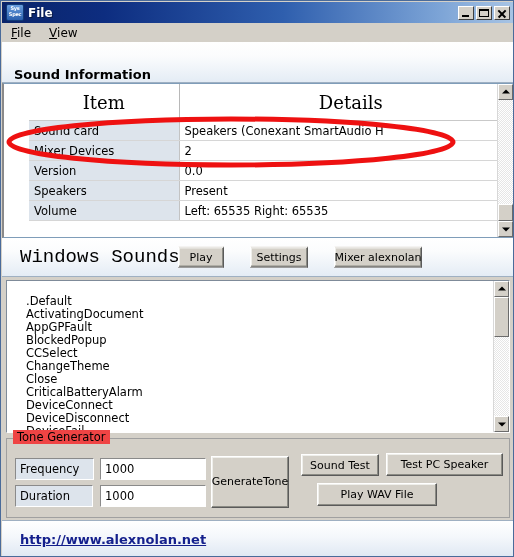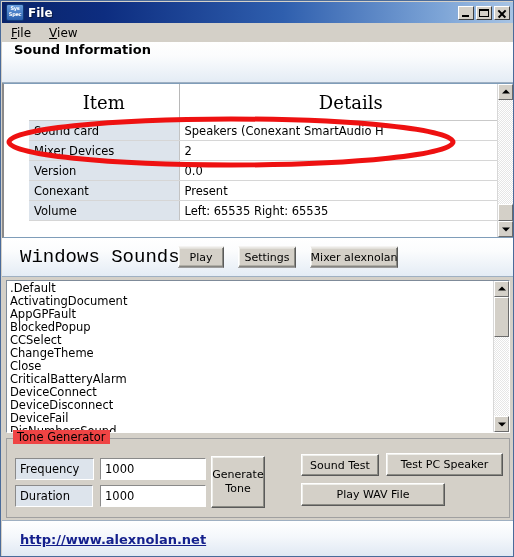--- a/index.html
+++ b/index.html
@@ -84,21 +84,21 @@
 
   
   .hdrstrip {
     background: linear-gradient(to bottom, #ffffff 0%, #fbfcfd 35%, #e4ecf5 100%);
     box-sizing: border-box;
   }
 
   #infoHeader {
     position: absolute; left: 1px; top: 41px;
     width: 512px; height: 41px;
-    display: flex; align-items: flex-start;
+    display: flex; align-items: flex-end;
     border-bottom: 1px solid #9fb0c2;
   }
   #infoHeader .t {
     margin-left: 12px;
     font-size: 13px; font-weight: bold; color: #000;
     font-family: "DejaVu Sans", sans-serif;
   }
 
   
   #tableWrap {
@@ -192,21 +192,21 @@
     display: flex; align-items: center;
     border-bottom: 1px solid #9fb0c2;
   }
   #soundsHeader .t {
     position: absolute; left: 18px; top: 50%; transform: translateY(-50%);
     font-size: 19px; color: #000; white-space: nowrap;
     font-family: Liberation Mono, monospace;
   }
   #soundsHeader .btnrow {
     position: absolute; left: 176px; top: 50%; transform: translateY(-50%);
-    display: flex; gap: 14px;
+    display: flex; gap: 26px;
   }
 
   .btn {
     background: #d4d0c8;
     border: 1px solid;
     border-color: #ffffff #5a5a5a #5a5a5a #ffffff;
     box-shadow: inset -1px -1px 0 #8b8b84, inset 1px 1px 0 #efefeb;
     font-family: "DejaVu Sans", sans-serif;
     font-size: 11px; color: #000;
     display: inline-flex; align-items: center; justify-content: center;
@@ -220,21 +220,22 @@
     width: 504px; height: 153px;
     background: #ffffff;
     border: 1px solid;
     border-color: #7f8b99 #ffffff #ffffff #7f8b99;
     box-sizing: border-box;
     display: flex;
     overflow: hidden;
   }
   #listInner {
     flex: 1 1 auto; overflow: hidden;
-    padding: 1px 0 0 3px;
+    padding: 1px 0 0 19px;
+    margin-top: 13px;
   }
   .li {
     font-size: 11.5px; color: #000; line-height: 13px;
     font-family: "DejaVu Sans", sans-serif;
     white-space: nowrap;
   }
 
   
   #toneBox {
     position: absolute; left: 5px; top: 437px;
@@ -347,21 +348,21 @@
             </tr>
             <tr>
               <td class="item">Mixer Devices</td>
               <td class="detail">2</td>
             </tr>
             <tr>
               <td class="item">Version</td>
               <td class="detail">0.0</td>
             </tr>
             <tr>
-              <td class="item">Conexant</td>
+              <td class="item">Speakers</td>
               <td class="detail">Present</td>
             </tr>
             <tr>
               <td class="item">Volume</td>
               <td class="detail">Left: 65535 Right: 65535</td>
             </tr>
           </tbody>
       </table>
     </div>
     <div class="vsb">
@@ -407,28 +408,28 @@
   </div>
 
   <div id="toneBox"></div>
   <div id="toneLegend">Tone Generator</div>
 
   <div class="fieldlabel" style="left:14px;  top:457px; width:79px;  height:22px;">Frequency</div>
   <div class="textbox" style="left:99px;  top:457px; width:106px; height:22px;">1000</div>
   <div class="fieldlabel" style="left:14px;  top:484px; width:78px;  height:22px;">Duration</div>
   <div class="textbox" style="left:99px;  top:484px; width:106px; height:22px;">1000</div>
 
-  <div class="btn" style="position:absolute;left:210px;top:455px;width:54px;height:52px;flex-direction:column;line-height:14px;">
+  <div class="btn" style="position:absolute;left:210px;top:455px;width:78px;height:52px;flex-direction:row;line-height:14px;">
     <span>Generate</span>
     <span>Tone</span>
   </div>
 
   <div class="btn" style="position:absolute;left:300px;top:453px;width:78px;height:22px;">Sound Test</div>
   <div class="btn" style="position:absolute;left:385px;top:452px;width:117px;height:23px;">Test PC Speaker</div>
-  <div class="btn" style="position:absolute;left:300px;top:482px;width:144px;height:23px;">Play WAV File</div>
+  <div class="btn" style="position:absolute;left:316px;top:482px;width:120px;height:23px;">Play WAV File</div>
 
   <div id="footer">
     <a href="#">http://www.alexnolan.net</a>
   </div>
 
   <svg id="annot" viewBox="0 0 452 52" preserveAspectRatio="none">
     <ellipse cx="226" cy="26" rx="222" ry="23" fill="none" stroke="#ee1111" stroke-width="5"></ellipse>
   </svg>
 
 </div>

